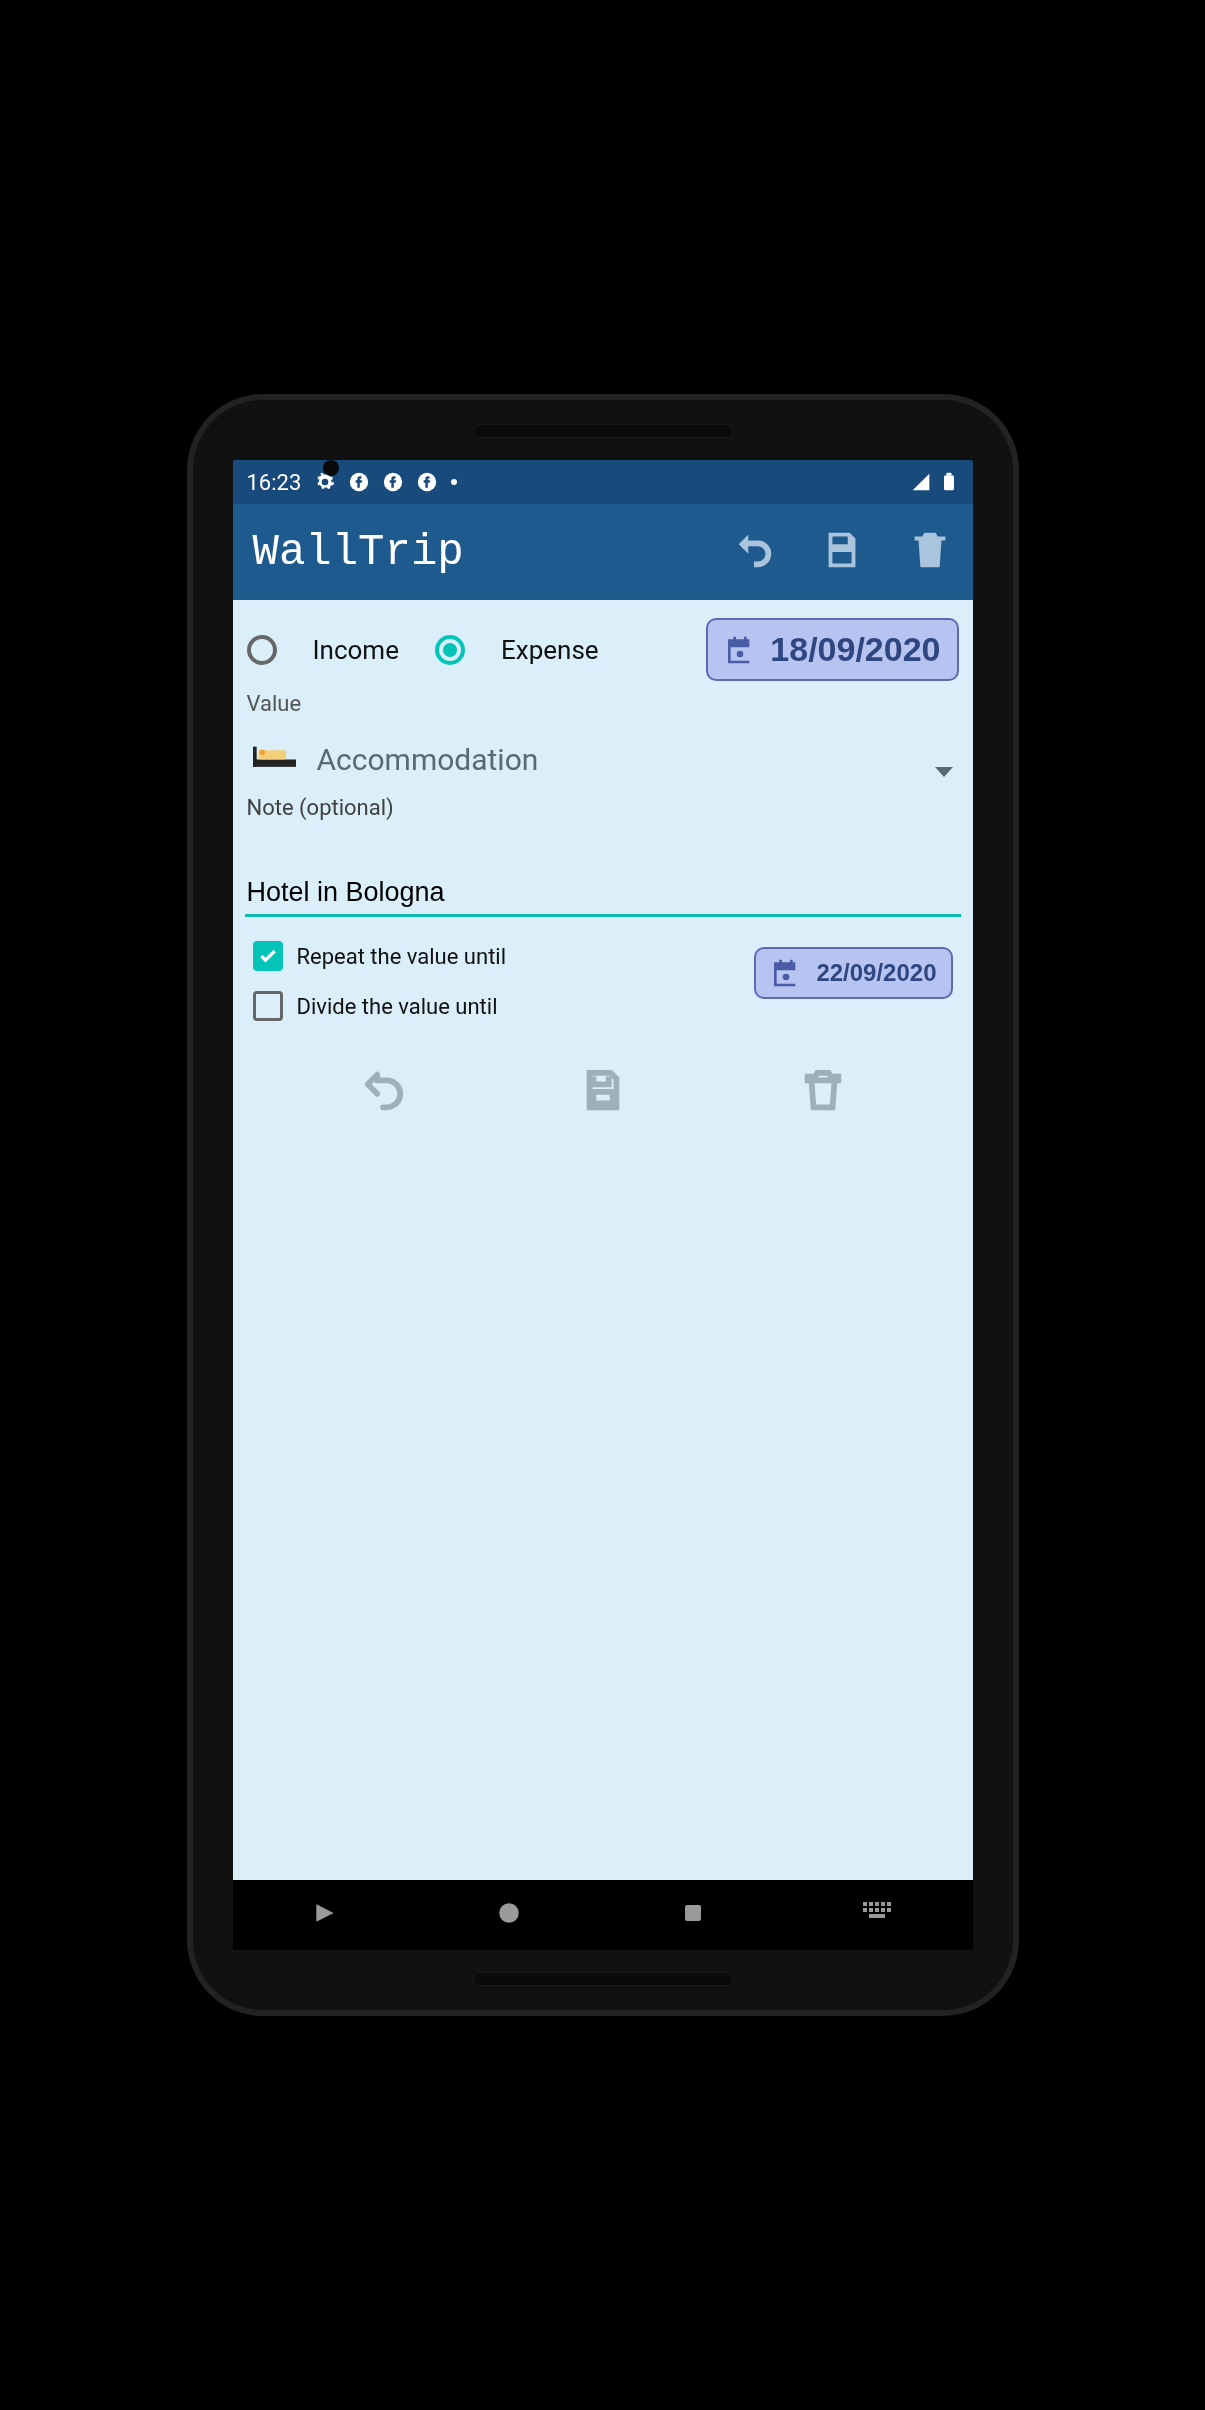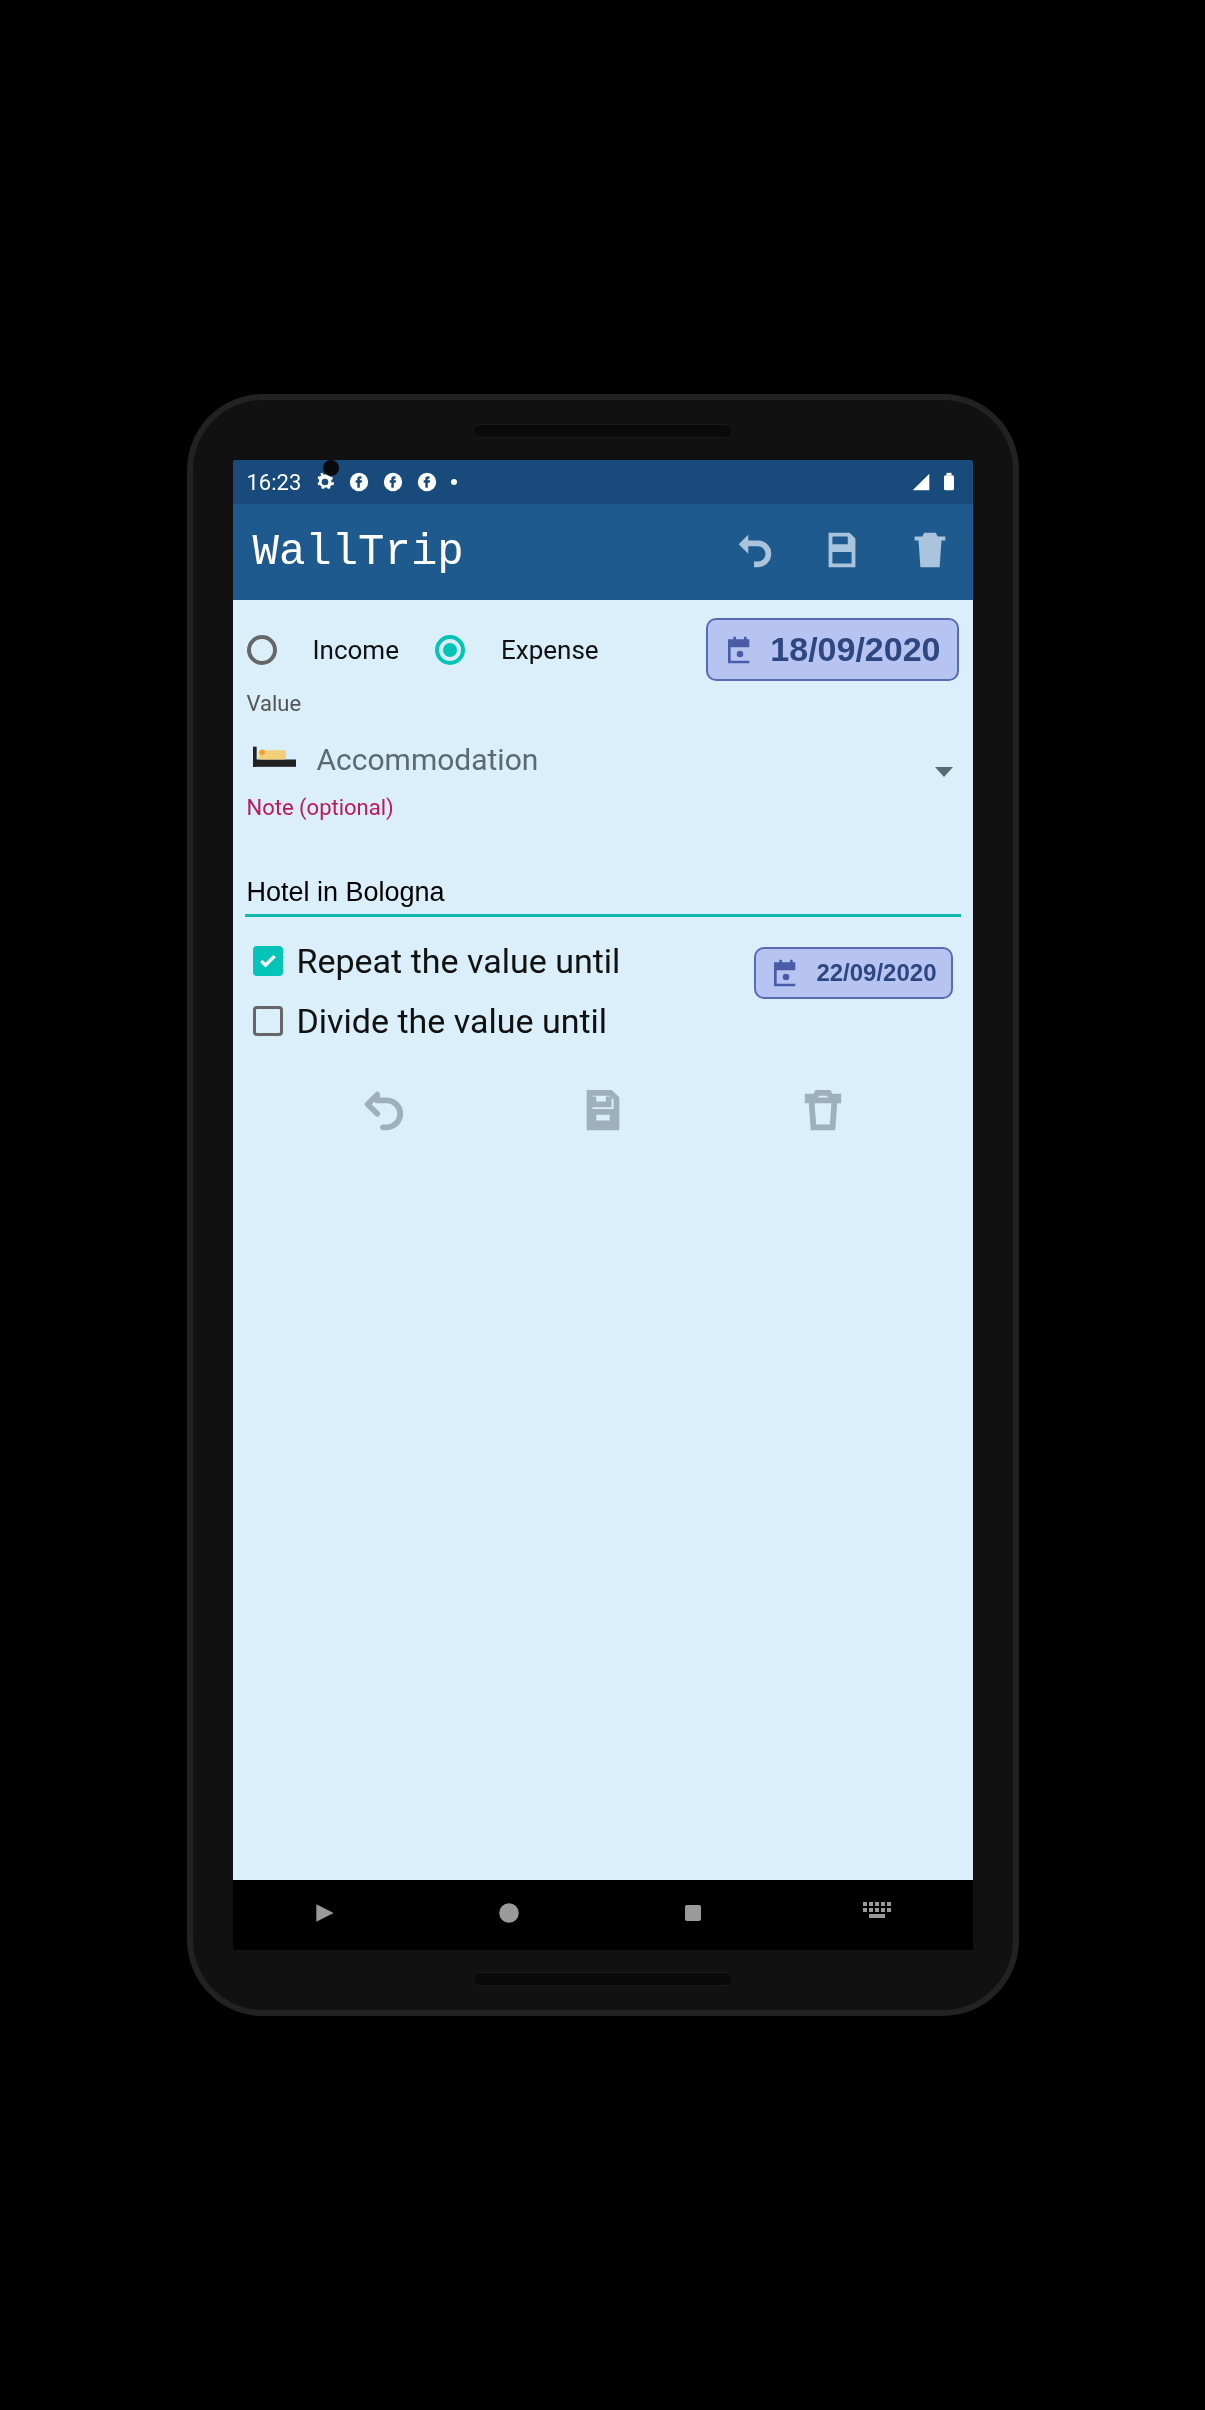--- a/index.html
+++ b/index.html
@@ -61,36 +61,36 @@
   .value-label { font-size: 22px; color: #555; padding-bottom: 6px; }
   .value-input {
     flex: 0 0 360px; border: none; border-bottom: 2px solid #9aa; background: transparent;
     font-size: 30px; font-weight: 700; text-align: center; padding: 4px 0;
   }
   .dropdown {
     display: flex; align-items: flex-end; gap: 20px; padding: 14px 10px; font-size: 30px; color: #5a6a72;
   }
   .dropdown .dicon { width: 44px; height: 34px; }
   .dropdown .chev { margin-left: auto; width: 0; height: 0; border-left: 9px solid transparent; border-right: 9px solid transparent; border-top: 10px solid #5a6a72; }
-  .note-label { font-size: 22px; color: #be185d; padding: 4px 4px 10px 4px; }
+  .note-label { font-size: 22px; color: #404040; padding: 4px 4px 10px 4px; }
   .note-input {
     width: 100%; border: none; border-bottom: 3px solid #0fb9ad; background: transparent;
     font-size: 27px; padding: 6px 2px; margin-top: 41px;
   }
   .note-wrap { position: relative; padding: 0 2px 6px 2px; }
   .checks { padding: 18px 10px 0 10px; display: flex; gap: 26px; align-items: flex-start; }
   .check-col { display: flex; flex-direction: column; gap: 20px; }
   .check-row { display: flex; align-items: center; gap: 14px; }
   .cbox {
     width: 30px; height: 30px; border: 3px solid #666; border-radius: 4px; display: inline-flex;
     align-items: center; justify-content: center; background: transparent;
   }
   .cbox.checked { background: #04c3b7; border-color: #04c3b7; }
   .cbox.checked svg { width: 20px; height: 20px; stroke: #fff; stroke-width: 4; fill: none; }
-  .check-label { font-size: 34px; color: #111; }
+  .check-label { font-size: 22px; color: #111; }
   .bottom-actions { display: flex; justify-content: space-around; padding: 46px 30px; }
   .ba-ico { width: 46px; height: 46px; fill: none; stroke: #9eb0bb; stroke-width: 3; }
   
   .navbar { height: 70px; background: #000; display: flex; align-items: center; justify-content: space-around; }
   .nav-ico { fill: #9a9a9a; }
 </style>
 </head>
 <body>
 
 <div class="device">

